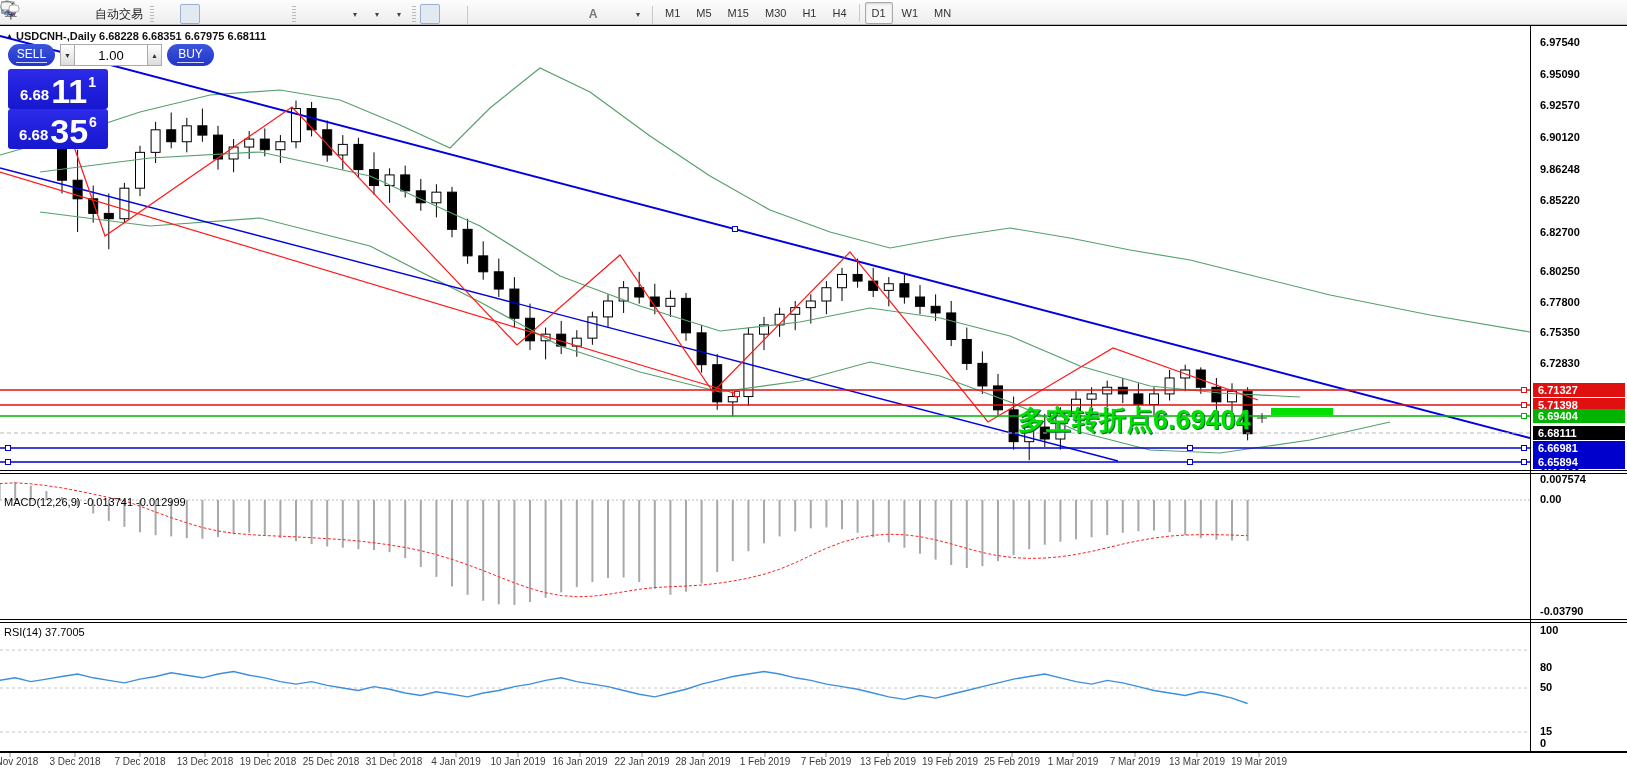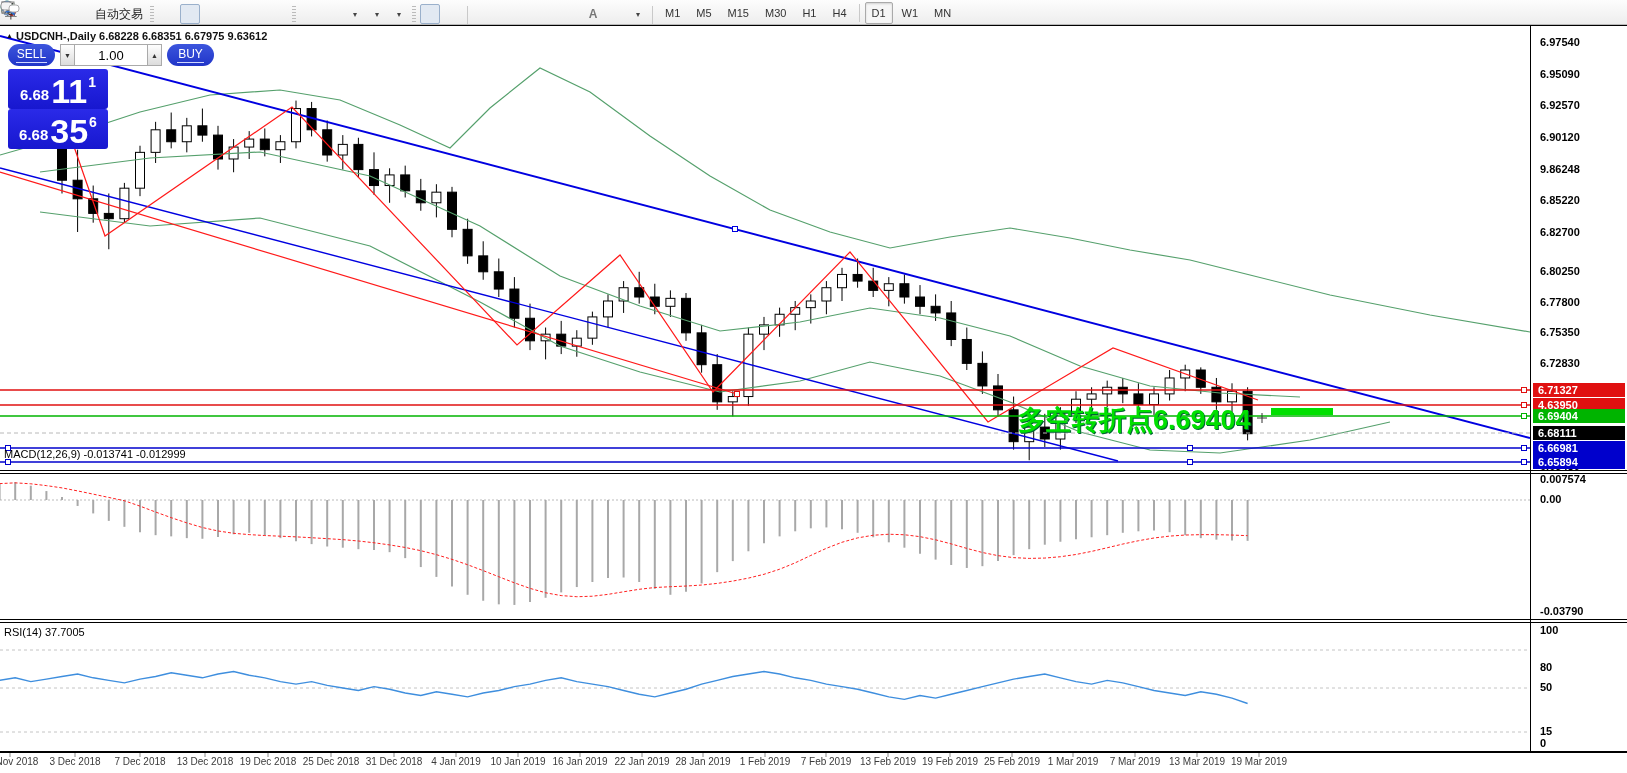--- a/index.html
+++ b/index.html
@@ -269,29 +269,29 @@
       <div class="axis-label" style="top: 434px;">6.65480</div>
       <div class="axis-label" style="top: 447px;">0.007574</div>
       <div class="axis-label" style="top: 467px;">0.00</div>
       <div class="axis-label" style="top: 579px;">-0.03790</div>
       <div class="axis-label" style="top: 598px;">100</div>
       <div class="axis-label" style="top: 635px;">80</div>
       <div class="axis-label" style="top: 655px;">50</div>
       <div class="axis-label" style="top: 699px;">15</div>
       <div class="axis-label" style="top: 711px;">0</div>
       <div class="axis-tag" style="top: 357px; background: rgb(224, 16, 16);">6.71327</div>
-      <div class="axis-tag" style="top: 372px; background: rgb(224, 16, 16);">4.63950</div>
+      <div class="axis-tag" style="top: 372px; background: rgb(224, 16, 16);">5.71398</div>
       <div class="axis-tag" style="top: 383px; background: rgb(0, 180, 0);">6.69404</div>
       <div class="axis-tag" style="top: 400px; background: rgb(0, 0, 0);">6.68111</div>
       <div class="axis-tag" style="top: 415px; background: rgb(0, 0, 204);">6.66981</div>
       <div class="axis-tag" style="top: 429px; background: rgb(0, 0, 204);">6.65894</div>
     </div>
 
 <div id="chart-title">
-  <span style="font-size:7px;vertical-align:2px;margin-right:3px">▲</span><span>USDCNH-,Daily  6.68228 6.68351 6.67975 9.63612</span>
+  <span style="font-size:7px;vertical-align:2px;margin-right:3px">▲</span><span>USDCNH-,Daily  6.68228 6.68351 6.67975 6.68111</span>
 </div>
 
 <div id="trade-panel">
   <div id="tp-row1">
     <div class="tp-head">
           <span>SELL</span>
         </div>
     <div class="tp-spin" style="margin-left:5px">▼</div>
     <div id="tp-vol">1.00</div>
     <div class="tp-spin">▲</div>
@@ -309,21 +309,21 @@
     <div class="tp-price">
       <span class="sm">6.68</span>
           <span class="big">35</span>
           <span class="sup">6</span>
     </div>
   </div>
 </div>
 
 <div id="annotation">多空转折点6.69404</div>
 
-<div class="ind-label" style="top:448px">MACD(12,26,9) -0.013741 -0.012999</div>
+<div class="ind-label" style="top:496px">MACD(12,26,9) -0.013741 -0.012999</div>
 <div class="ind-label" style="top:626px">RSI(14) 37.7005</div>
 
 <svg id="gfx" width="1627" height="773">
       <defs>
         <clipPath id="cpMain">
           <rect x="0" y="26" width="1530" height="444"></rect>
         </clipPath>
         <clipPath id="cpMacd">
           <rect x="0" y="474" width="1530" height="145"></rect>
         </clipPath>

